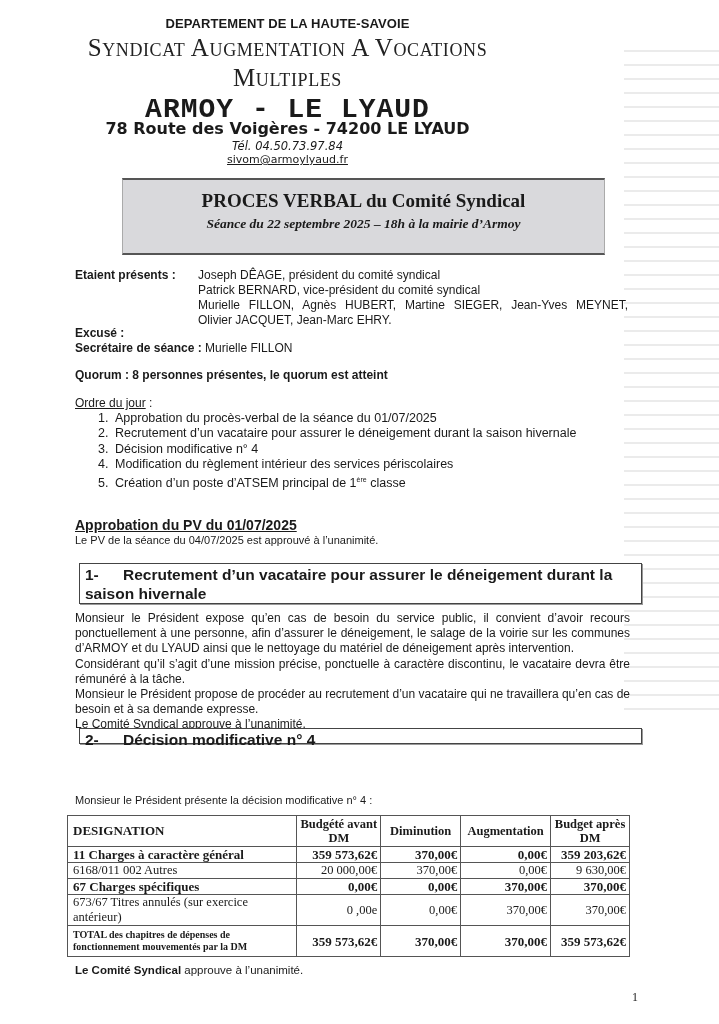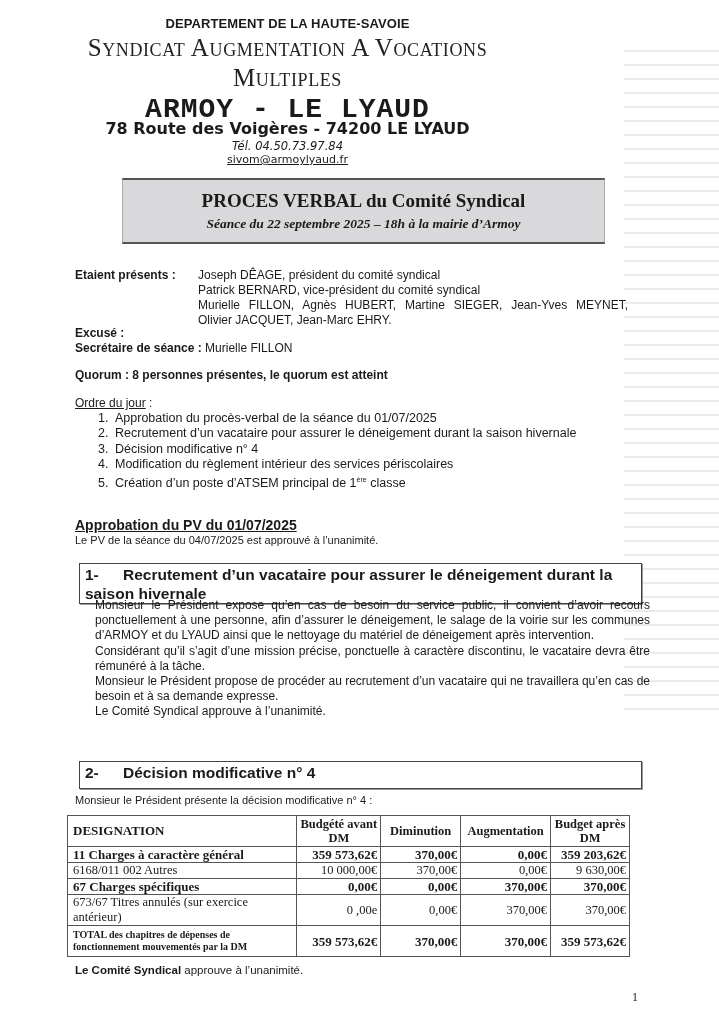--- a/index.html
+++ b/index.html
@@ -7,21 +7,21 @@
   .abs { position: absolute; }
   .center { text-align: center; left: 0; width: 575px; }
   .dept { top: 16px; font-size: 13px; font-weight: bold; letter-spacing: 0.1px; }
   .syndicat { top: 34px; font-family: "Liberation Serif", serif; font-size: 25px; font-variant: small-caps; letter-spacing: 0.6px; line-height: 28px; color: #222; }
   .syndicat2 { top: 64px; font-family: "Liberation Serif", serif; font-size: 25px; font-variant: small-caps; letter-spacing: 0.6px; color: #222; }
   .armoy { top: 94px; font-family: "Liberation Mono", monospace; font-size: 28px; font-weight: bold; letter-spacing: 1px; }
   .addr { top: 119px; font-size: 16px; font-weight: bold; font-family: "DejaVu Sans", sans-serif; }
   .tel { top: 139px; font-size: 11.5px; font-style: italic; font-family: "DejaVu Sans", sans-serif; }
   .mail { top: 153px; font-size: 11px; text-decoration: underline; font-family: "DejaVu Sans", sans-serif; }
 
-  .pvbox { top: 178px; left: 122px; width: 483px; height: 66px; background: #d9d9dc; border-top: 2px solid #555; border-bottom: 2px solid #555; border-left: 1px solid #aaa; border-right: 1px solid #aaa; box-sizing: border-box; text-align: center; font-family: "Liberation Serif", serif; }
+  .pvbox { top: 178px; left: 122px; width: 483px; height: 77px; background: #d9d9dc; border-top: 2px solid #555; border-bottom: 2px solid #555; border-left: 1px solid #aaa; border-right: 1px solid #aaa; box-sizing: border-box; text-align: center; font-family: "Liberation Serif", serif; }
   .pvtitle { margin-top: 10px; font-size: 19px; font-weight: bold; }
   .pvsub { margin-top: 4px; font-size: 13.5px; font-weight: bold; font-style: italic; }
 
   .small { font-size: 12px; line-height: 15px; }
   .presents-label { top: 268px; left: 75px; font-weight: bold; }
   .presents-list { top: 268px; left: 198px; }
   .excuse { top: 326px; left: 75px; font-weight: bold; }
   .secretaire { top: 341px; left: 75px; }
   .quorum { top: 368px; left: 75px; font-weight: bold; }
   .odj-title { top: 396px; left: 75px; }
@@ -29,27 +29,27 @@
   .odj-list { top: 411px; left: 98px; margin: 0; padding: 0; list-style: none; }
   .odj-list li { font-size: 12.5px; line-height: 15.3px; }
   .odj-list .num { display: inline-block; width: 17px; }
   sup { font-size: 7px; }
 
   .appro-title { top: 517px; left: 75px; font-size: 14px; font-weight: bold; text-decoration: underline; }
   .appro-text { top: 534px; left: 75px; font-size: 11px; }
 
   .secbox { left: 67px; width: 563px; border: 1px solid #444; box-sizing: border-box; background: #fff; box-shadow: 1px 1px 0 #999; margin-left: 12px; }
   .sec1 { top: 563px; height: 41px; }
-  .sec2 { top: 761px; height: 28px; }
+  .sec2 { top: 728px; height: 16px; }
   .sectitle { font-size: 15.5px; font-weight: bold; line-height: 19px; padding: 1px 5px; }
   .sectitle .n { display: inline-block; width: 38px; }
 
   .para { left: 75px; width: 555px; font-size: 12px; line-height: 15.2px; text-align: justify; }
   .para p { margin: 0; }
-  .p1 { top: 598px; margin-left: 20px; }
+  .p1 { top: 611px; }
   .dm-intro { top: 794px; left: 75px; font-size: 11px; }
 
   table.dm { position: absolute; top: 815px; left: 67px; width: 563px; border-collapse: collapse; font-family: "Liberation Serif", serif; font-size: 12.5px; }
   table.dm td, table.dm th { border: 1px solid #555; padding: 0 3px; }
   table.dm th { font-weight: bold; text-align: center; line-height: 14px; height: 30px; }
   table.dm th.des { text-align: left; font-size: 13px; padding-left: 5px; }
   table.dm td { text-align: right; line-height: 15px; height: 15px; }
   table.dm td.lab { text-align: left; padding-left: 5px; }
   table.dm tr.b td { font-weight: bold; font-size: 13px; }
   table.dm tr.tall td { height: 30px; }
@@ -136,21 +136,21 @@
   </tr>
   <tr class="b">
     <td class="lab">11 Charges à caractère général</td>
     <td>359 573,62€</td>
     <td>370,00€</td>
     <td>0,00€</td>
     <td>359 203,62€</td>
   </tr>
   <tr>
     <td class="lab">6168/011 002 Autres</td>
-    <td>10 000,00€</td>
+    <td>20 000,00€</td>
     <td>370,00€</td>
     <td>0,00€</td>
     <td>9 630,00€</td>
   </tr>
   <tr class="b">
     <td class="lab">67 Charges spécifiques</td>
     <td>0,00€</td>
     <td>0,00€</td>
     <td>370,00€</td>
     <td>370,00€</td>

